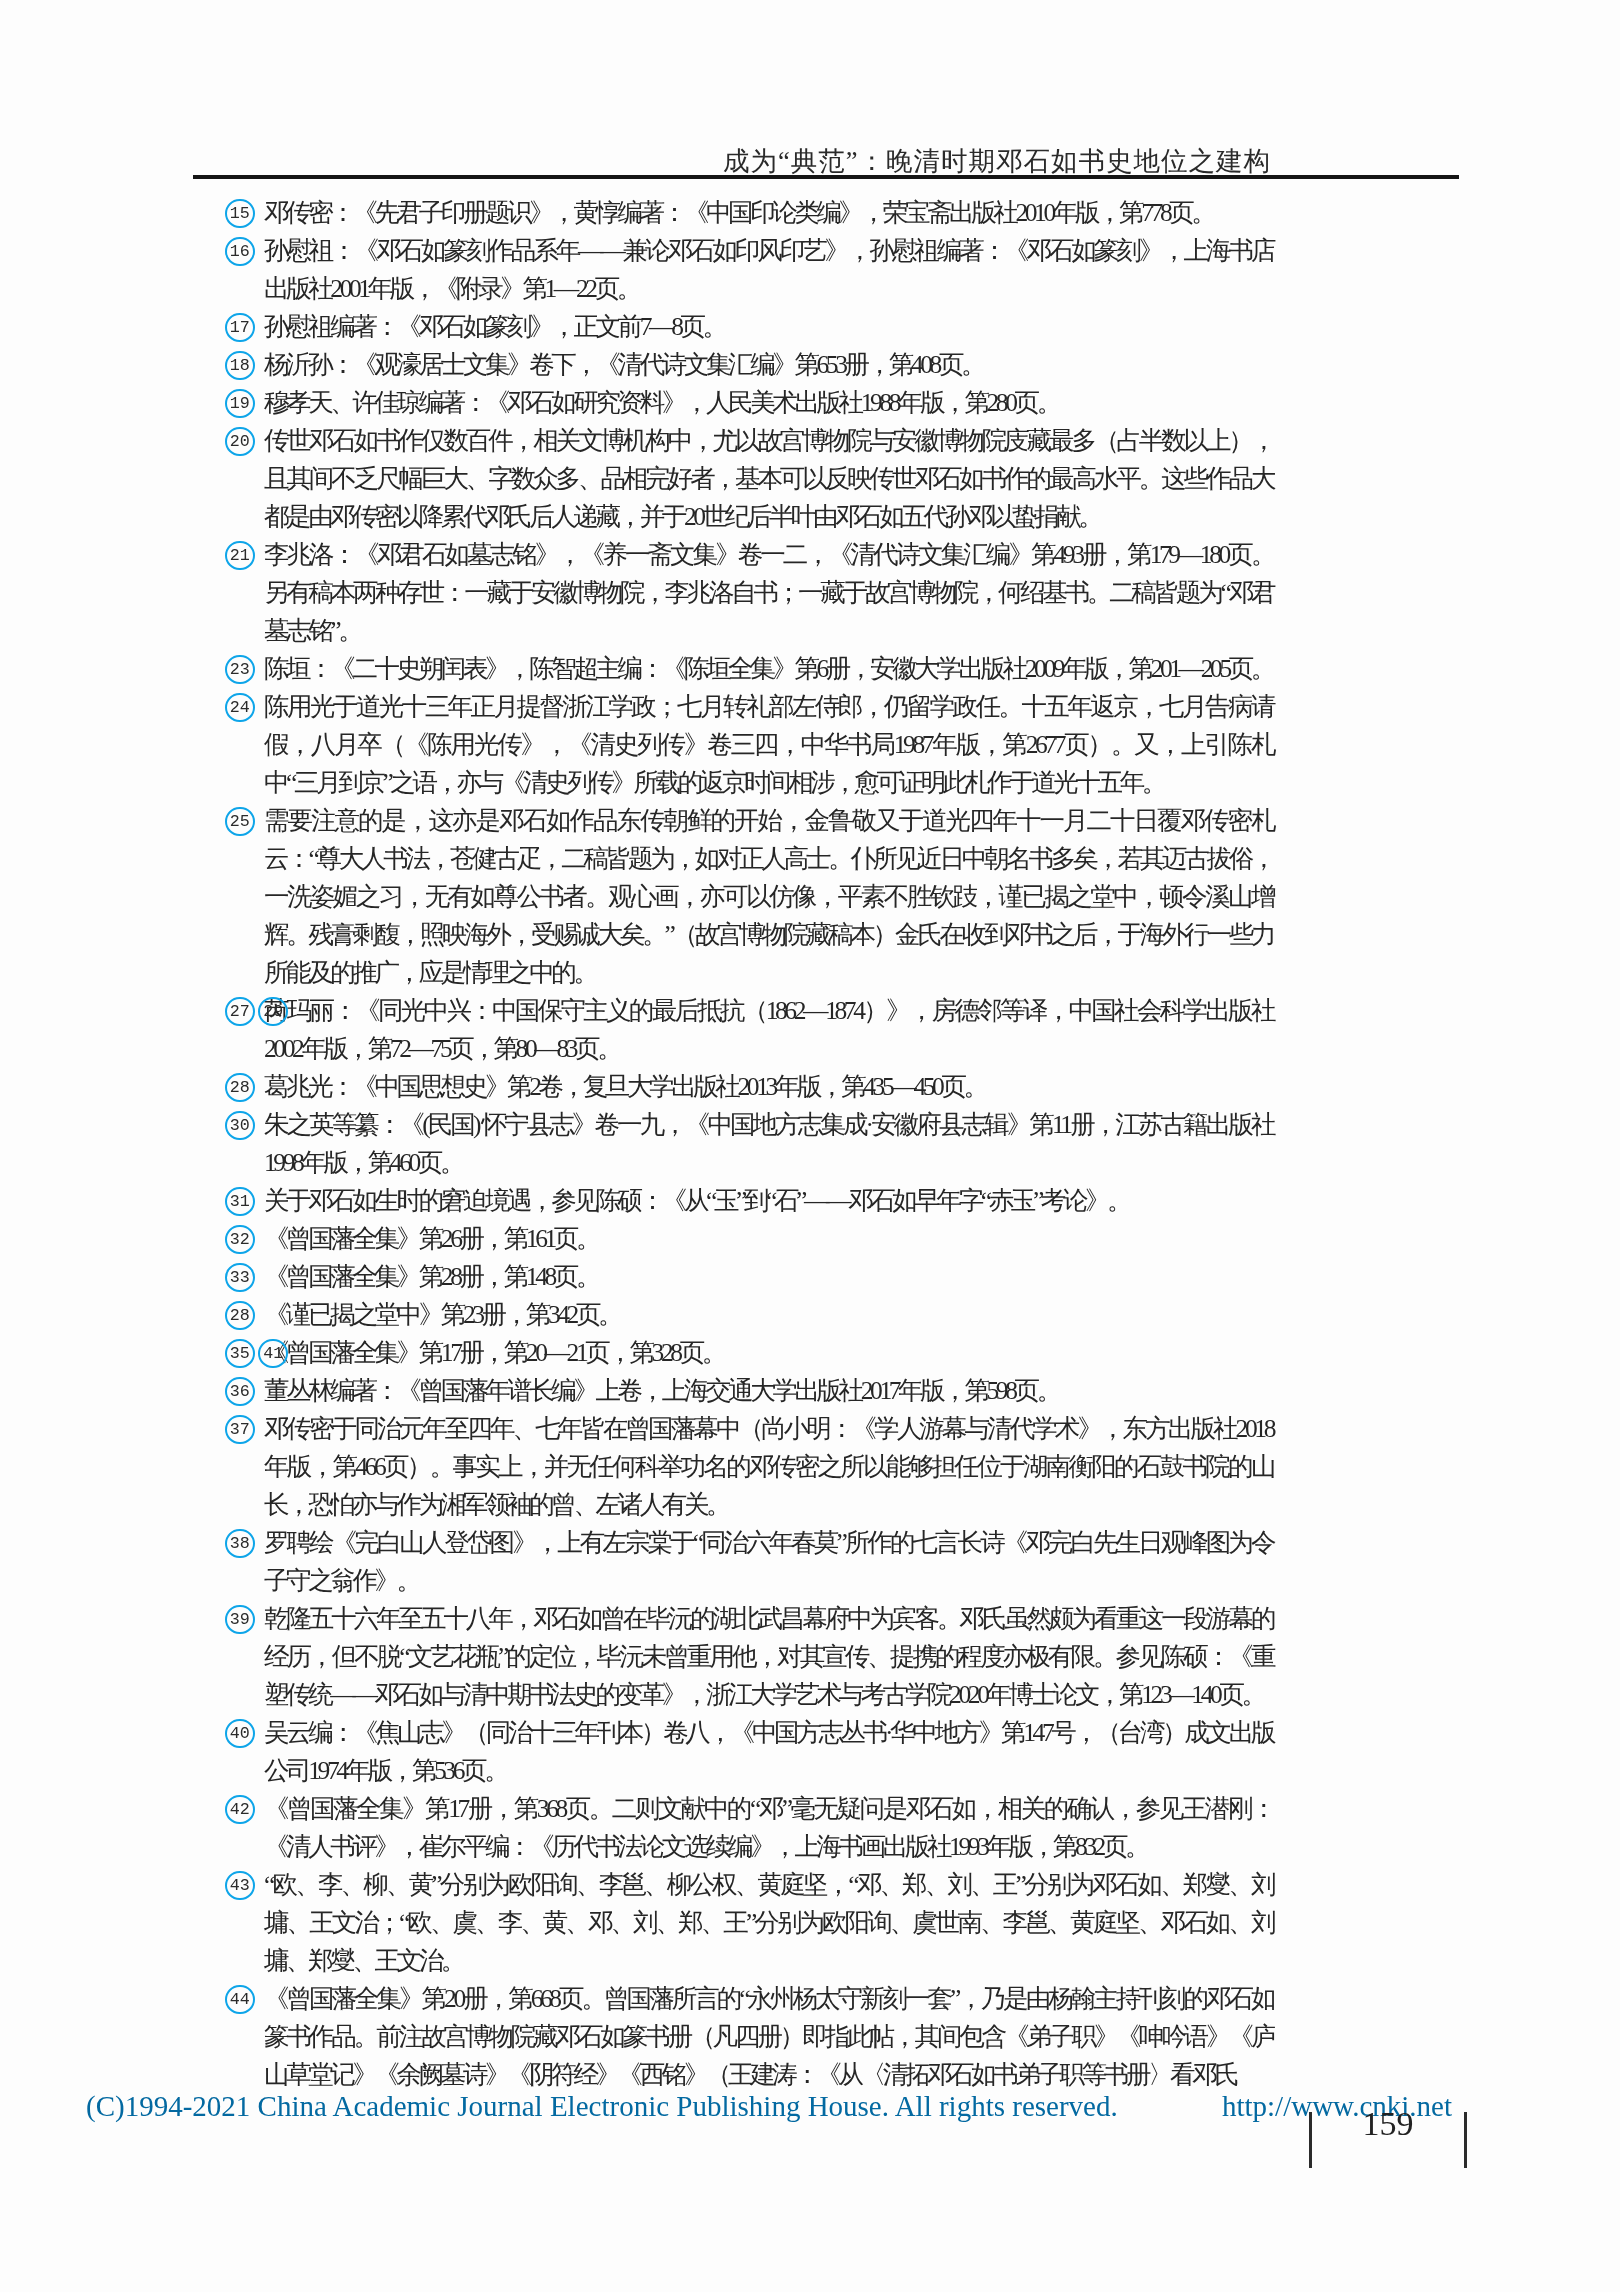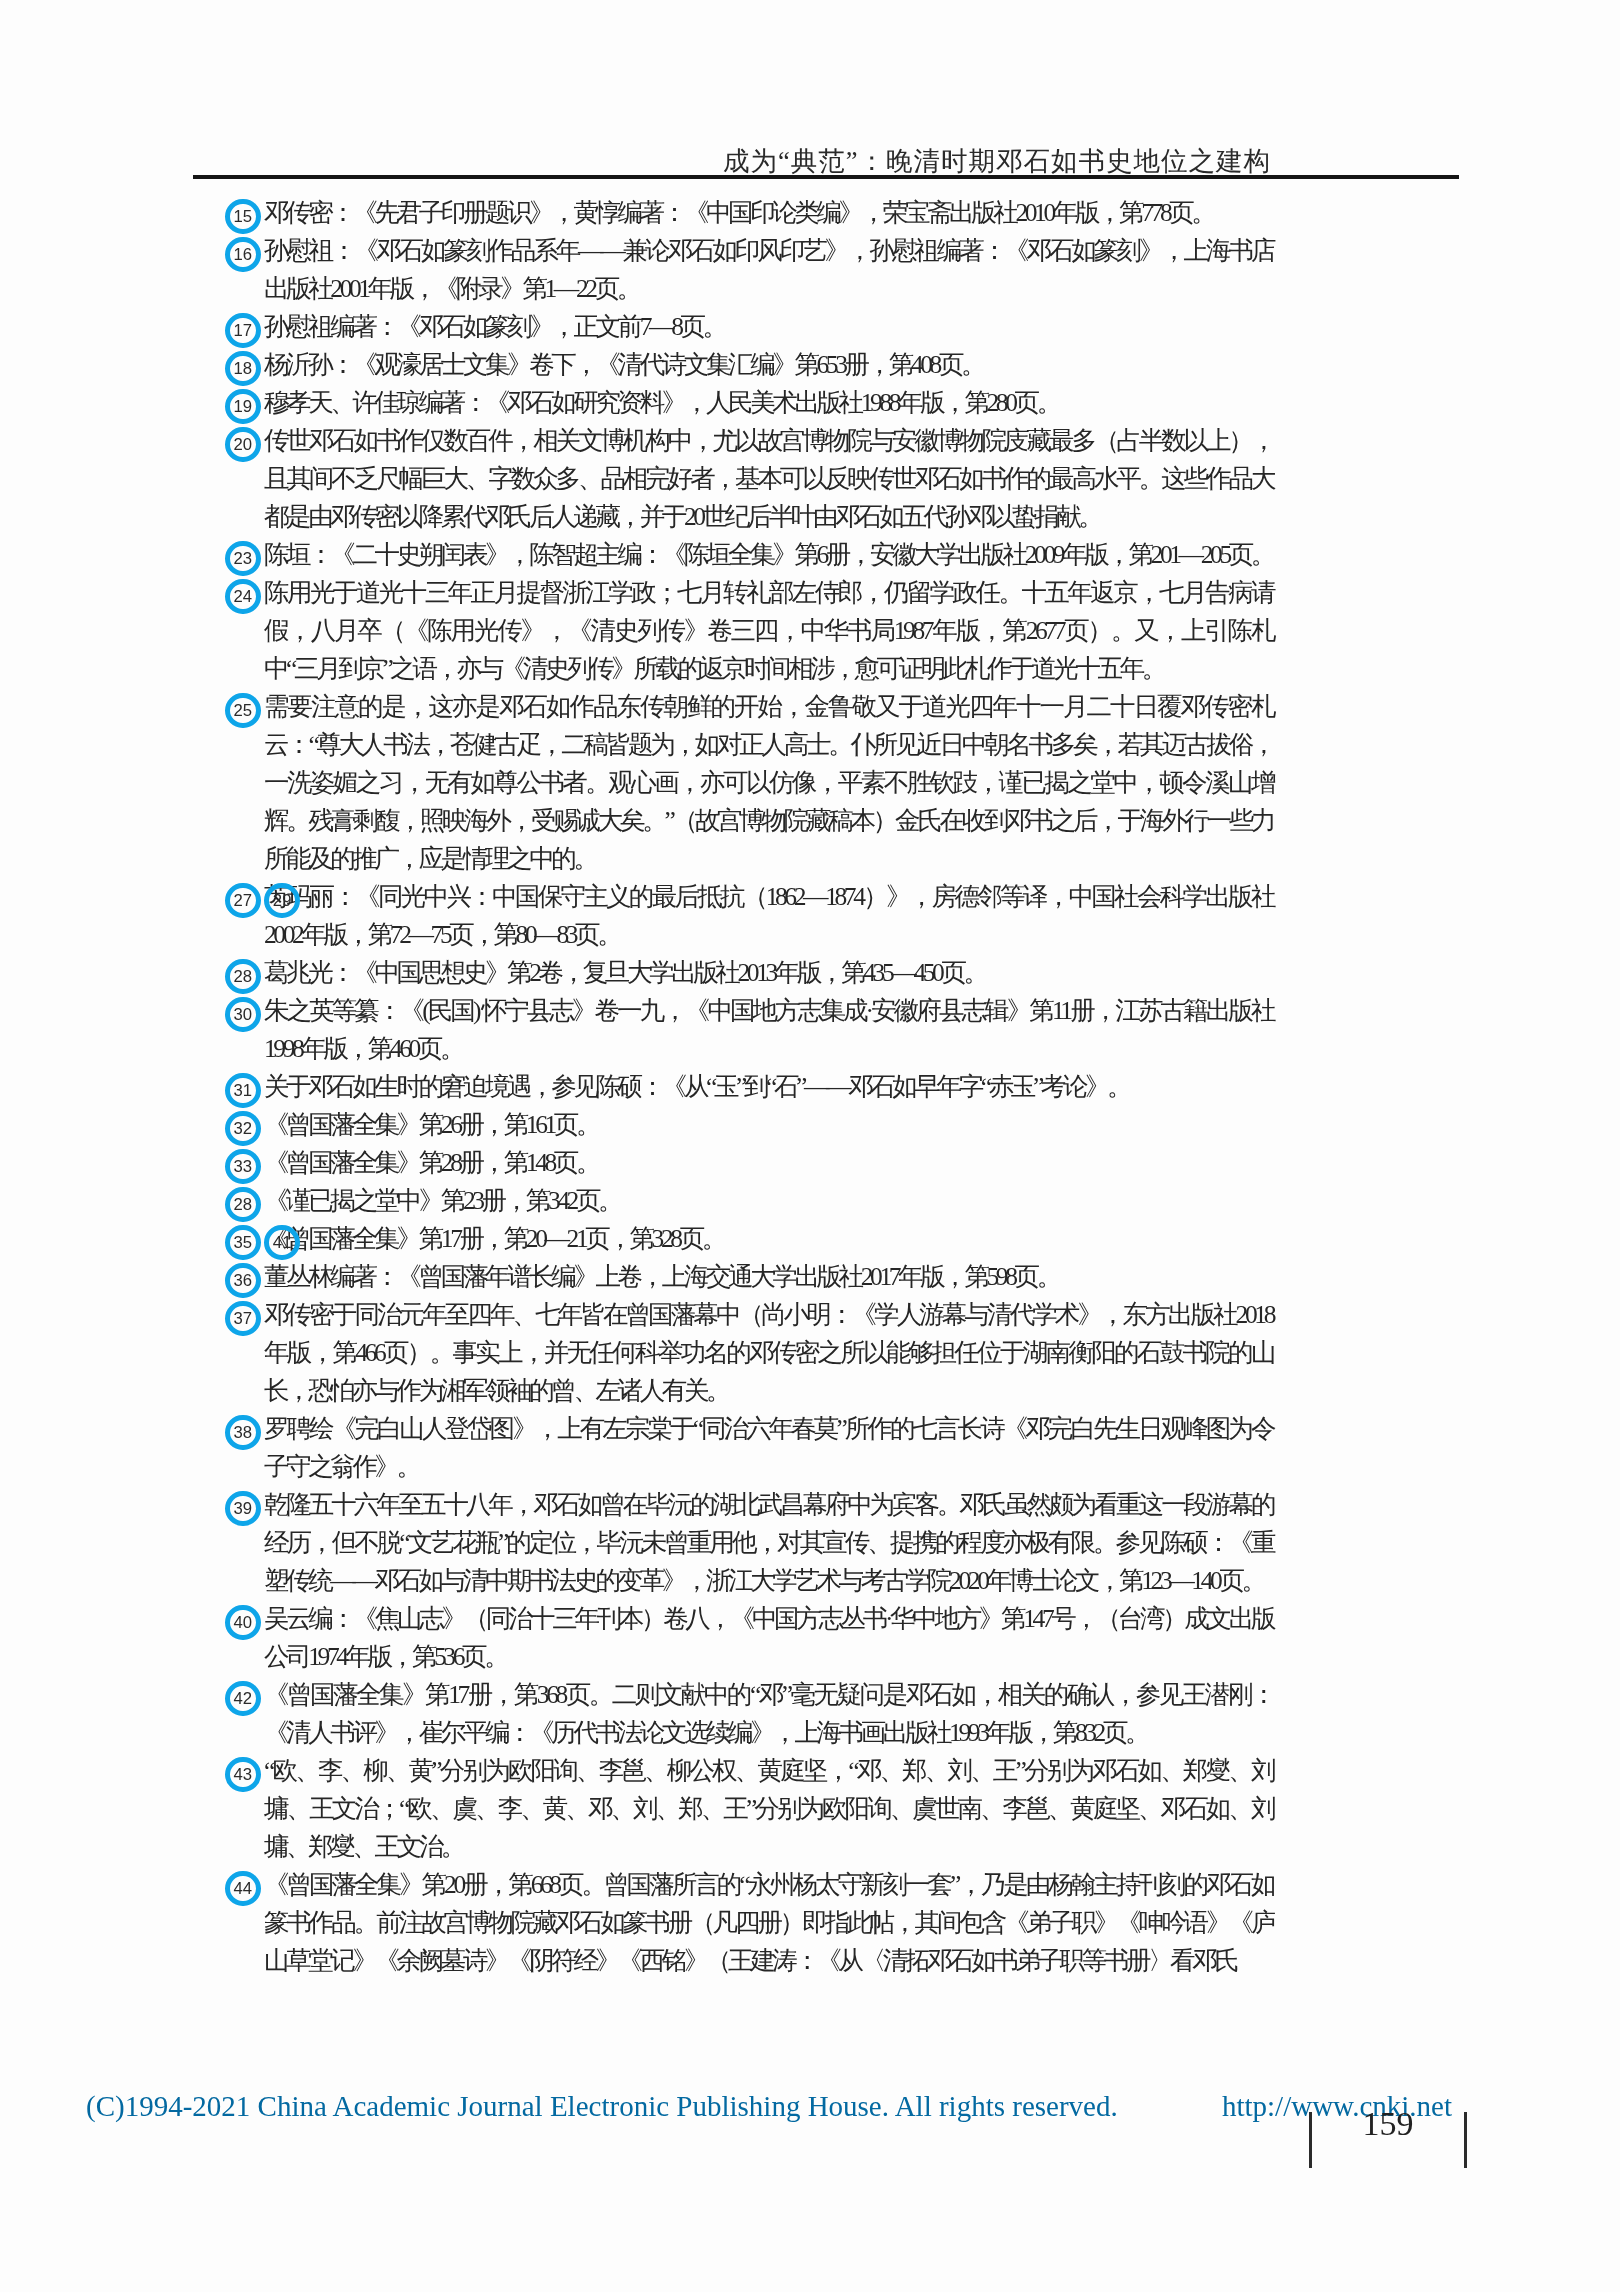--- a/index.html
+++ b/index.html
@@ -49,30 +49,30 @@
   .note.wide .note-text{ text-indent:37px; }
   .markers{
     position:absolute;
     left:0;top:4.9px;
     white-space:nowrap;
     letter-spacing:0;
   }
   .cnum{
     display:inline-block;
     width:25.5px;height:25.5px;
-    border:5px solid #0ea5e9;
+    border:2px solid #0ea5e9;
     border-radius:50%;
     font-size:16.7px;
     line-height:25.5px;
     text-align:center;
     letter-spacing:0;
     color:#2b2b2b;
     vertical-align:top;
     margin-right:3.9px;
-    font-family:Liberation Sans, sans-serif;
+    font-family:Liberation Mono, monospace;
   }
   .copyright{
     position:absolute;
     top:2090px;
     left:86px;
     width:1366px;
     display:flex;
     justify-content:space-between;
     font-size:29px;
     color:#0369a1;
@@ -110,20 +110,21 @@
 <div class="page-title">成为“典范”：晚清时期邓石如书史地位之建构</div>
 <div class="header-rule"></div>
 
 <ol class="notes" id="notes-list">
     <li class="note"><span class="markers"><span class="cnum">15</span></span><span class="note-text">邓传密：《先君子印册题识》，黄惇编著：《中国印论类编》，荣宝斋出版社2010年版，第778页。</span></li>
     <li class="note"><span class="markers"><span class="cnum">16</span></span><span class="note-text">孙慰祖：《邓石如篆刻作品系年——兼论邓石如印风印艺》，孙慰祖编著：《邓石如篆刻》，上海书店出版社2001年版，《附录》第1—22页。</span></li>
     <li class="note"><span class="markers"><span class="cnum">17</span></span><span class="note-text">孙慰祖编著：《邓石如篆刻》，正文前7—8页。</span></li>
     <li class="note"><span class="markers"><span class="cnum">18</span></span><span class="note-text">杨沂孙：《观濠居士文集》卷下，《清代诗文集汇编》第653册，第408页。</span></li>
     <li class="note"><span class="markers"><span class="cnum">19</span></span><span class="note-text">穆孝天、许佳琼编著：《邓石如研究资料》，人民美术出版社1988年版，第280页。</span></li>
     <li class="note"><span class="markers"><span class="cnum">20</span></span><span class="note-text">传世邓石如书作仅数百件，相关文博机构中，尤以故宫博物院与安徽博物院庋藏最多（占半数以上），且其间不乏尺幅巨大、字数众多、品相完好者，基本可以反映传世邓石如书作的最高水平。这些作品大都是由邓传密以降累代邓氏后人递藏，并于20世纪后半叶由邓石如五代孙邓以蛰捐献。</span></li>
+    <li class="note"><span class="markers"><span class="cnum">21</span></span><span class="note-text">李兆洛：《邓君石如墓志铭》，《养一斋文集》卷一二，《清代诗文集汇编》第493册，第179—180页。另有稿本两种存世：一藏于安徽博物院，李兆洛自书；一藏于故宫博物院，何绍基书。二稿皆题为“邓君墓志铭”。</span></li>
     <li class="note"><span class="markers"><span class="cnum">23</span></span><span class="note-text">陈垣：《二十史朔闰表》，陈智超主编：《陈垣全集》第6册，安徽大学出版社2009年版，第201—205页。</span></li>
     <li class="note"><span class="markers"><span class="cnum">24</span></span><span class="note-text">陈用光于道光十三年正月提督浙江学政；七月转礼部左侍郎，仍留学政任。十五年返京，七月告病请假，八月卒（《陈用光传》，《清史列传》卷三四，中华书局1987年版，第2677页）。又，上引陈札中“三月到京”之语，亦与《清史列传》所载的返京时间相涉，愈可证明此札作于道光十五年。</span></li>
     <li class="note"><span class="markers"><span class="cnum">25</span></span><span class="note-text">需要注意的是，这亦是邓石如作品东传朝鲜的开始，金鲁敬又于道光四年十一月二十日覆邓传密札云：“尊大人书法，苍健古疋，二稿皆题为，如对正人高士。仆所见近日中朝名书多矣，若其迈古拔俗，一洗姿媚之习，无有如尊公书者。观心画，亦可以仿像，平素不胜钦跂，谨已揭之堂中，顿令溪山增辉。残膏剩馥，照映海外，受赐诚大矣。”（故宫博物院藏稿本）金氏在收到邓书之后，于海外行一些力所能及的推广，应是情理之中的。</span></li>
     <li class="note wide"><span class="markers"><span class="cnum">27</span><span class="cnum">29</span></span><span class="note-text">芮玛丽：《同光中兴：中国保守主义的最后抵抗（1862—1874）》，房德邻等译，中国社会科学出版社2002年版，第72—75页，第80—83页。</span></li>
     <li class="note"><span class="markers"><span class="cnum">28</span></span><span class="note-text">葛兆光：《中国思想史》第2卷，复旦大学出版社2013年版，第435—450页。</span></li>
     <li class="note"><span class="markers"><span class="cnum">30</span></span><span class="note-text">朱之英等纂：《(民国) 怀宁县志》卷一九，《中国地方志集成·安徽府县志辑》第11册，江苏古籍出版社1998年版，第460页。</span></li>
     <li class="note"><span class="markers"><span class="cnum">31</span></span><span class="note-text">关于邓石如生时的窘迫境遇，参见陈硕：《从“玉”到“石”——邓石如早年字“赤玉”考论》。</span></li>
     <li class="note"><span class="markers"><span class="cnum">32</span></span><span class="note-text">《曾国藩全集》第26册，第161页。</span></li>
     <li class="note"><span class="markers"><span class="cnum">33</span></span><span class="note-text">《曾国藩全集》第28册，第148页。</span></li>
     <li class="note"><span class="markers"><span class="cnum">28</span></span><span class="note-text">《谨已揭之堂中》第23册，第342页。</span></li>

